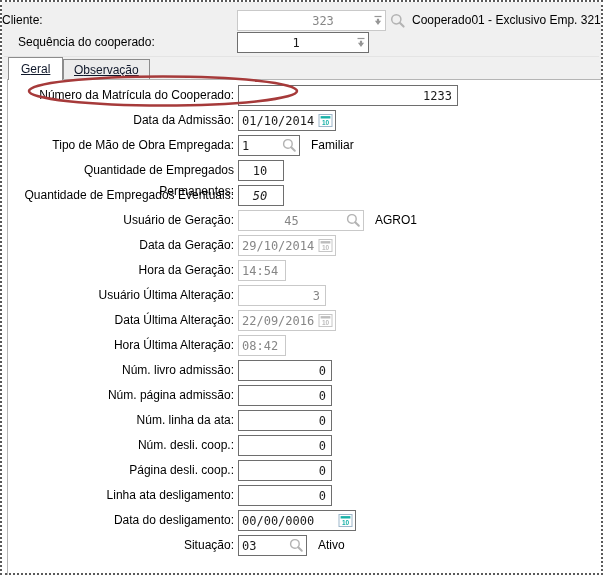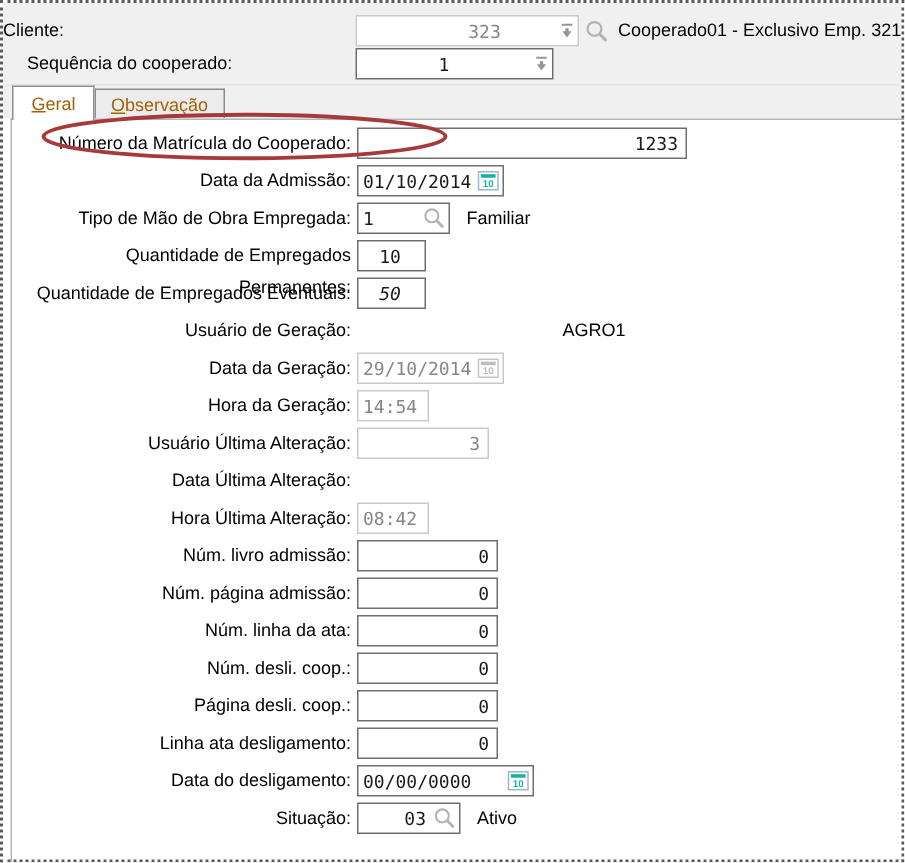--- a/index.html
+++ b/index.html
@@ -17,21 +17,21 @@
     border:1px solid #6e6e6e; display:flex; align-items:center;
     font-family:"DejaVu Sans Mono", monospace; font-size:12px; color:#1a1a1a;
   }
   .input.disabled{border-color:#c9c9c9; color:#868686;}
   .value{flex:1 1 auto; padding:0 5px 0 3px; white-space:pre; overflow:hidden;}
   .icon{flex:0 0 auto; display:inline-flex; align-items:center; justify-content:center; margin-right:2px;}
   .hdesc{position:absolute; line-height:21px; color:#000;}
   
   .tabs{position:absolute; left:2px; right:2px; top:55px; height:24px;}
   .tab{position:absolute; box-sizing:border-box; border:1px solid #8c8c8c; border-bottom:none;
-       display:flex; align-items:center; justify-content:flex-start; color:#a16207;}
+       display:flex; align-items:center; justify-content:flex-start; color:#0f172a;text-decoration:underline;}
   .tab span::first-letter{text-decoration:underline;}
   .tab.active{left:6px; top:2px; height:23px; padding:0 12px; background:#fff; z-index:6;}
   .tab.inactive{left:61px; top:4px; height:20px; padding:0 10px; background:#ececec; z-index:4;}
   
   .panel{position:absolute; left:7px; top:79px; right:0; bottom:0; background:#fff;
          border-top:1px solid #b5b5b5; border-left:1px solid #b5b5b5; box-sizing:border-box; z-index:5;}
   .rows{position:absolute; left:0; top:5px; right:0;}
   .row{position:relative; height:25px;}
   .row-label{position:absolute; left:2px; width:224px; text-align:right; line-height:21px; color:#000;}
   .row .input{left:230px; top:0;}
@@ -138,20 +138,30 @@
         <div class="row">
     <div class="row-label">Quantidade de Empregados Eventuais:</div>
     <div class="input" style="width: 46px; font-style: italic;">
       <span class="value" style="text-align: center;">50</span>
 
     </div>
 
   </div>
         <div class="row">
     <div class="row-label">Usuário de Geração:</div>
+    <div class="input disabled" style="width: 126px;">
+      <span class="value" style="text-align: center;">45</span>
+      <span class="icon search-icon">
+        <svg width="15" height="15" viewBox="0 0 15 15">
+          <circle cx="5.9" cy="5.9" r="4.3" fill="none" stroke="#b3b3b3" stroke-width="1.4"></circle>
+          <path d="M9.2 9.2 L12.8 12.8" stroke="#b3b3b3" stroke-width="2" stroke-linecap="round"></path>
+        </svg>
+      </span>
+
+    </div>
     <div class="suffix" style="left: 367px;">AGRO1</div>
   </div>
         <div class="row">
     <div class="row-label">Data da Geração:</div>
     <div class="input disabled" style="width: 98px;">
       <span class="value" style="text-align: left;">29/10/2014</span>
 
       <span class="icon cal-icon gray">
         <svg width="15" height="15" viewBox="0 0 15 15">
           <rect class="cal-frame" x="1" y="1.5" width="13" height="12" fill="#ffffff" stroke="#9db7cb" stroke-width="1"></rect>
@@ -173,20 +183,31 @@
         <div class="row">
     <div class="row-label">Usuário Última Alteração:</div>
     <div class="input disabled" style="width: 88px;">
       <span class="value" style="text-align: right;">3</span>
 
     </div>
 
   </div>
         <div class="row">
     <div class="row-label">Data Última Alteração:</div>
+    <div class="input disabled" style="width: 98px;">
+      <span class="value" style="text-align: left;">22/09/2016</span>
+
+      <span class="icon cal-icon gray">
+        <svg width="15" height="15" viewBox="0 0 15 15">
+          <rect class="cal-frame" x="1" y="1.5" width="13" height="12" fill="#ffffff" stroke="#9db7cb" stroke-width="1"></rect>
+          <rect class="cal-top" x="2.6" y="3.1" width="9.8" height="2.4" fill="#18b1a8"></rect>
+          <text class="cal-text" x="7.5" y="11.6" text-anchor="middle" font-size="6.5" font-weight="bold" fill="#18b1a8" font-family="Liberation Sans, sans-serif" aria-label="10">10</text>
+        </svg>
+      </span>
+    </div>
 
   </div>
         <div class="row">
     <div class="row-label">Hora Última Alteração:</div>
     <div class="input disabled" style="width: 48px;">
       <span class="value" style="text-align: left;">08:42</span>
 
     </div>
 
   </div>
@@ -249,21 +270,21 @@
           <rect class="cal-top" x="2.6" y="3.1" width="9.8" height="2.4" fill="#18b1a8"></rect>
           <text class="cal-text" x="7.5" y="11.6" text-anchor="middle" font-size="6.5" font-weight="bold" fill="#18b1a8" font-family="Liberation Sans, sans-serif" aria-label="10">10</text>
         </svg>
       </span>
     </div>
 
   </div>
         <div class="row">
     <div class="row-label">Situação:</div>
     <div class="input" style="width: 69px;">
-      <span class="value" style="text-align: right;">03</span>
+      <span class="value" style="text-align: left;">03</span>
       <span class="icon search-icon">
         <svg width="15" height="15" viewBox="0 0 15 15">
           <circle cx="5.9" cy="5.9" r="4.3" fill="none" stroke="#b3b3b3" stroke-width="1.4"></circle>
           <path d="M9.2 9.2 L12.8 12.8" stroke="#b3b3b3" stroke-width="2" stroke-linecap="round"></path>
         </svg>
       </span>
 
     </div>
     <div class="suffix" style="left: 310px;">Ativo</div>
   </div>

